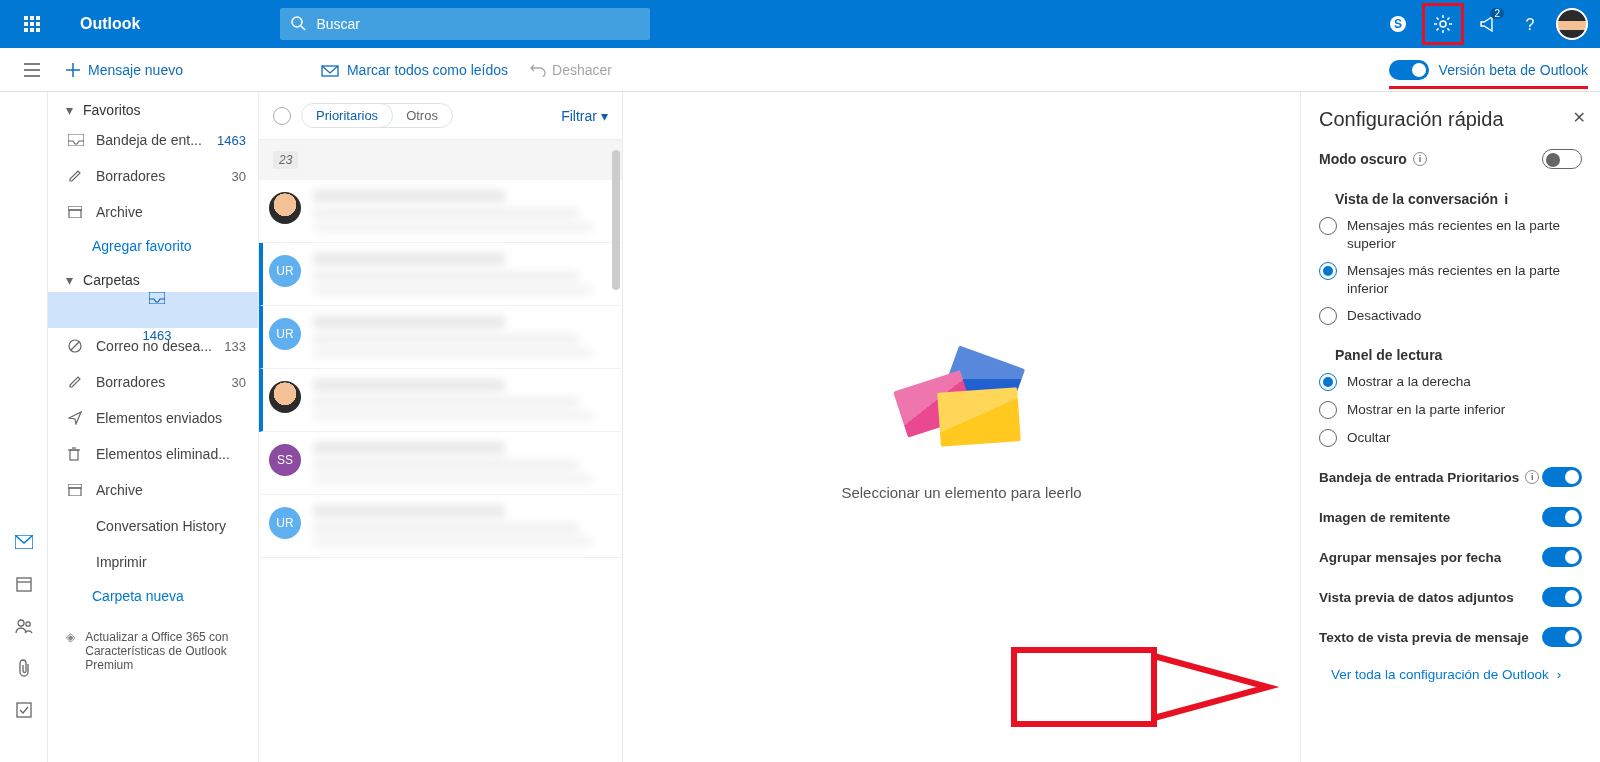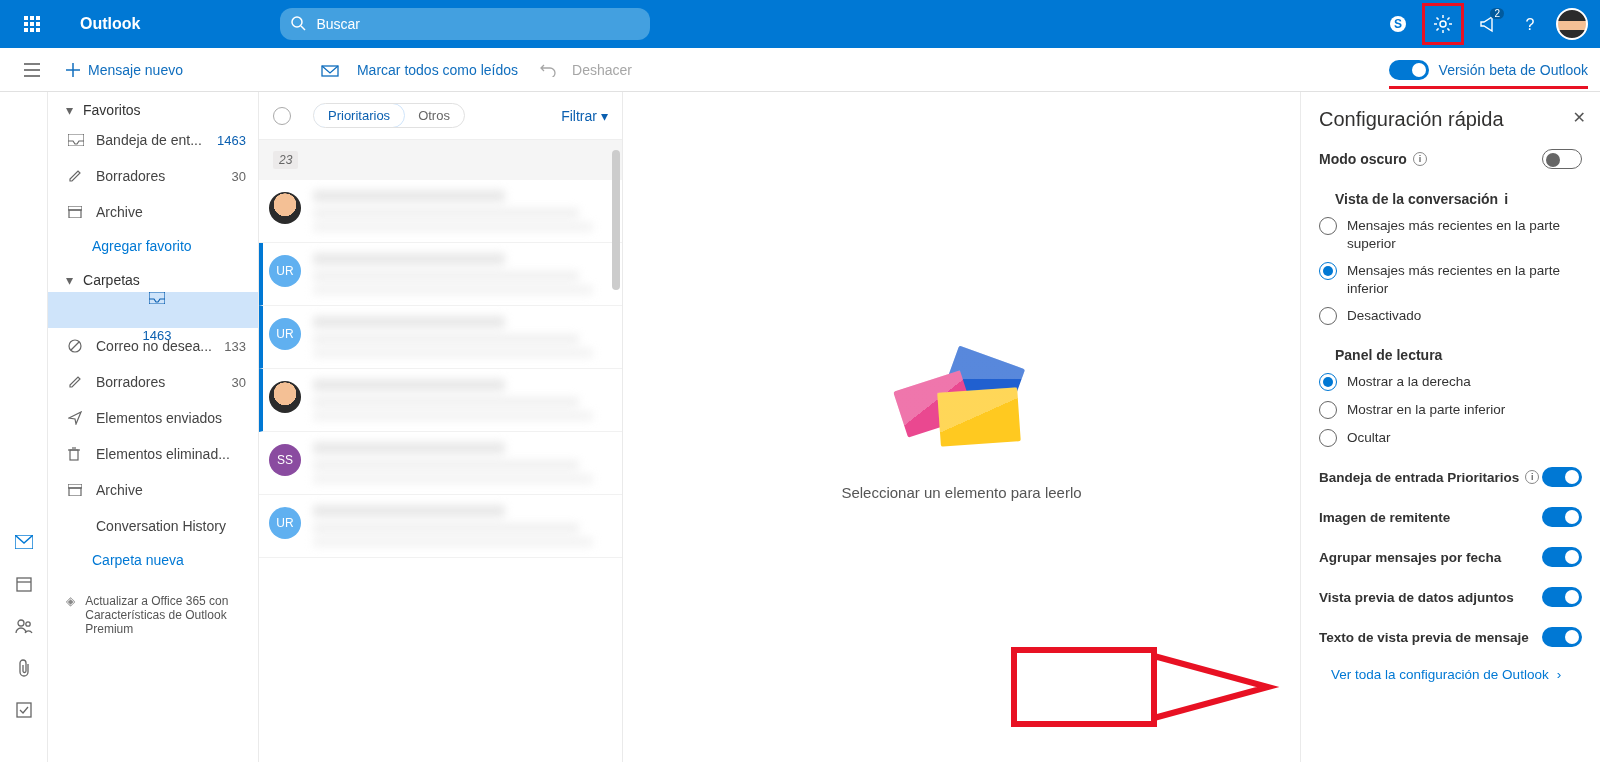--- a/index.html
+++ b/index.html
@@ -10,41 +10,41 @@
   height: 48px; background: #0078d4; display: flex; align-items: center;
   color: #fff; padding: 0 8px;
 }
 .waffle { width: 48px; height: 48px; display:flex; align-items:center; justify-content:center; cursor:pointer; }
 .waffle-icon { display:grid; grid-template-columns: repeat(3, 4px); grid-template-rows: repeat(3, 4px); gap:2px; }
 .waffle-icon span { background:#fff; width:4px; height:4px; }
 .brand { font-size:16px; font-weight:600; margin-left: 24px; }
 .search-wrap { margin-left: 140px; }
 .search {
   width: 370px; height: 32px; background: #43a0e0; border: none; color:#fff;
-  padding: 0 12px 0 36px; border-radius: 12px; font-size:14px;
+  padding: 0 12px 0 36px; border-radius: 2px; font-size:14px;
 }
 .search::placeholder { color:#fff; }
 .search-wrap { position:relative; }
 .search-wrap .sicon { position:absolute; left:10px; top:7px; color:#fff; }
 .header-right { margin-left:auto; display:flex; align-items:center; gap:2px; }
 .hicon { width:40px; height:48px; display:flex; align-items:center; justify-content:center; cursor:pointer; position:relative;}
 .hicon svg, .hicon .ic { color:#fff; }
 .gear-highlight { border: 3px solid #e81123; width:42px; height:42px; margin:3px 2px;}
 .avatar { width:32px; height:32px; border-radius:50%; background: linear-gradient(180deg,#2b2b2b 40%,#f4c095 40%,#f4c095 70%,#2b2b2b 70%); border:2px solid #fff;}
 .badge { position:absolute; top:8px; right:4px; background:#005a9e; color:#fff; font-size:10px; border-radius:8px; padding:0 4px;}
 
 
 .cmdbar {
   height: 44px; display:flex; align-items:center; padding:0 12px 0 16px; border-bottom:1px solid #e1e1e1;
   color:#106ebe;
 }
 .hamburger { width:32px; display:flex; align-items:center; justify-content:center; cursor:pointer; color:#444;}
 .newmsg { display:flex; align-items:center; gap:8px; margin-left:18px; cursor:pointer; font-size:14px;}
-.markread { display:flex; align-items:center; gap:18px; margin-left:138px; cursor:pointer; font-size:14px;}
-.undo { display:flex; align-items:center; gap:16px; margin-left:22px; cursor:pointer; font-size:14px; color:#a6a6a6;}
+.markread { display:flex; align-items:center; gap:8px; margin-left:138px; cursor:pointer; font-size:14px;}
+.undo { display:flex; align-items:center; gap:6px; margin-left:22px; cursor:pointer; font-size:14px; color:#a6a6a6;}
 .beta { margin-left:auto; display:flex; align-items:center; gap:10px; font-size:14px; padding-bottom:2px;}
 .beta-underline { border-bottom: 3px solid #e81123; padding-bottom:6px; margin-bottom:-10px;}
 .toggle { width:40px; height:20px; background:#0078d4; border-radius:10px; position:relative; cursor:pointer;}
 .toggle::after { content:''; width:14px; height:14px; background:#fff; border-radius:50%; position:absolute; right:3px; top:3px;}
 .toggle.off { background:#fff; border:1px solid #666;}
 .toggle.off::after { background:#666; left:3px; right:auto;}
 
 
 .main { display:flex; height: calc(762px - 48px - 44px); }
 
@@ -63,21 +63,21 @@
 .sb-item .cnt { color:#0a5fb0; font-weight:400; font-size:13px;}
 .sb-item.muted .cnt { color:#666; }
 .sb-link { padding:8px 0 8px 44px; color:#0078d4; cursor:pointer; font-size:14px;}
 .sb-item .sico { width:16px; color:#666;}
 .sb-item.active .sico { color:#0a5fb0;}
 .upgrade { margin:10px 10px; padding:8px 4px 8px 0; display:flex; gap:10px; font-size:12px; color:#555; cursor:pointer; border-top:0;}
 .upgrade .diamond { color:#888; margin-left:8px;}
 
 
 .msgcol { width:365px; border-left:1px solid #eaeaea; border-right:1px solid #eaeaea; display:flex; flex-direction:column; }
-.msgcol-head { height:48px; display:flex; align-items:center; padding:0 14px; gap:22px; border-bottom:1px solid #eee;}
+.msgcol-head { height:48px; display:flex; align-items:center; padding:0 14px; gap:10px; border-bottom:1px solid #eee;}
 .selcircle { width:18px; height:18px; border:1px solid #aaa; border-radius:50%; cursor:pointer;}
 .pill-tabs { display:flex; border:1px solid #e1e1e1; border-radius:14px; overflow:hidden; font-size:13px;}
 .pill-tabs .pt { padding:4px 14px; cursor:pointer; color:#666;}
 .pill-tabs .pt.active { background:#fff; color:#0a5fb0; border:1px solid #cfe4fa; border-radius:14px; margin:-1px;}
 .filter { margin-left:auto; color:#0a5fb0; font-size:14px; cursor:pointer; display:flex; align-items:center; gap:4px;}
 .msg-list { flex:1; overflow-y:auto; position:relative; }
 .dayhdr { background:#f5f5f5; height:40px; display:flex; align-items:center; padding-left:14px; font-size:12px; color:#666; border-bottom:0;}
 .dayhdr .dbox { background:#eceaea; padding:2px 6px; border-radius:2px; font-size:12px;font-style:italic;}
 .msg { display:flex; padding:10px 14px 10px 10px; gap:12px; border-bottom:1px solid #f1f1f1; cursor:pointer; position:relative;}
 .msg.unread { border-left:4px solid #0078d4; padding-left:6px;}
@@ -352,20 +352,24 @@
             <rect x="0" y="0" width="14" height="4" fill="none" stroke="#666" stroke-width="1.2"></rect>
             <rect x="1" y="4" width="12" height="8" fill="none" stroke="#666" stroke-width="1.2"></rect>
           </svg>
         </span>
       <span class="lbl">Archive</span>
     </div>
     <div class="sb-item">
       <span class="sico"></span>
       <span class="lbl">Conversation History</span>
     </div>
+    <div class="sb-item">
+      <span class="sico"></span>
+      <span class="lbl">Imprimir</span>
+    </div>
     <div class="sb-link">Carpeta nueva</div>
 
     <div class="upgrade">
       <span class="diamond">◈</span>
       <span>Actualizar a Office 365 con Características de Outlook Premium</span>
     </div>
   </div>
 
   <div class="msgcol">
     <div class="msgcol-head">

